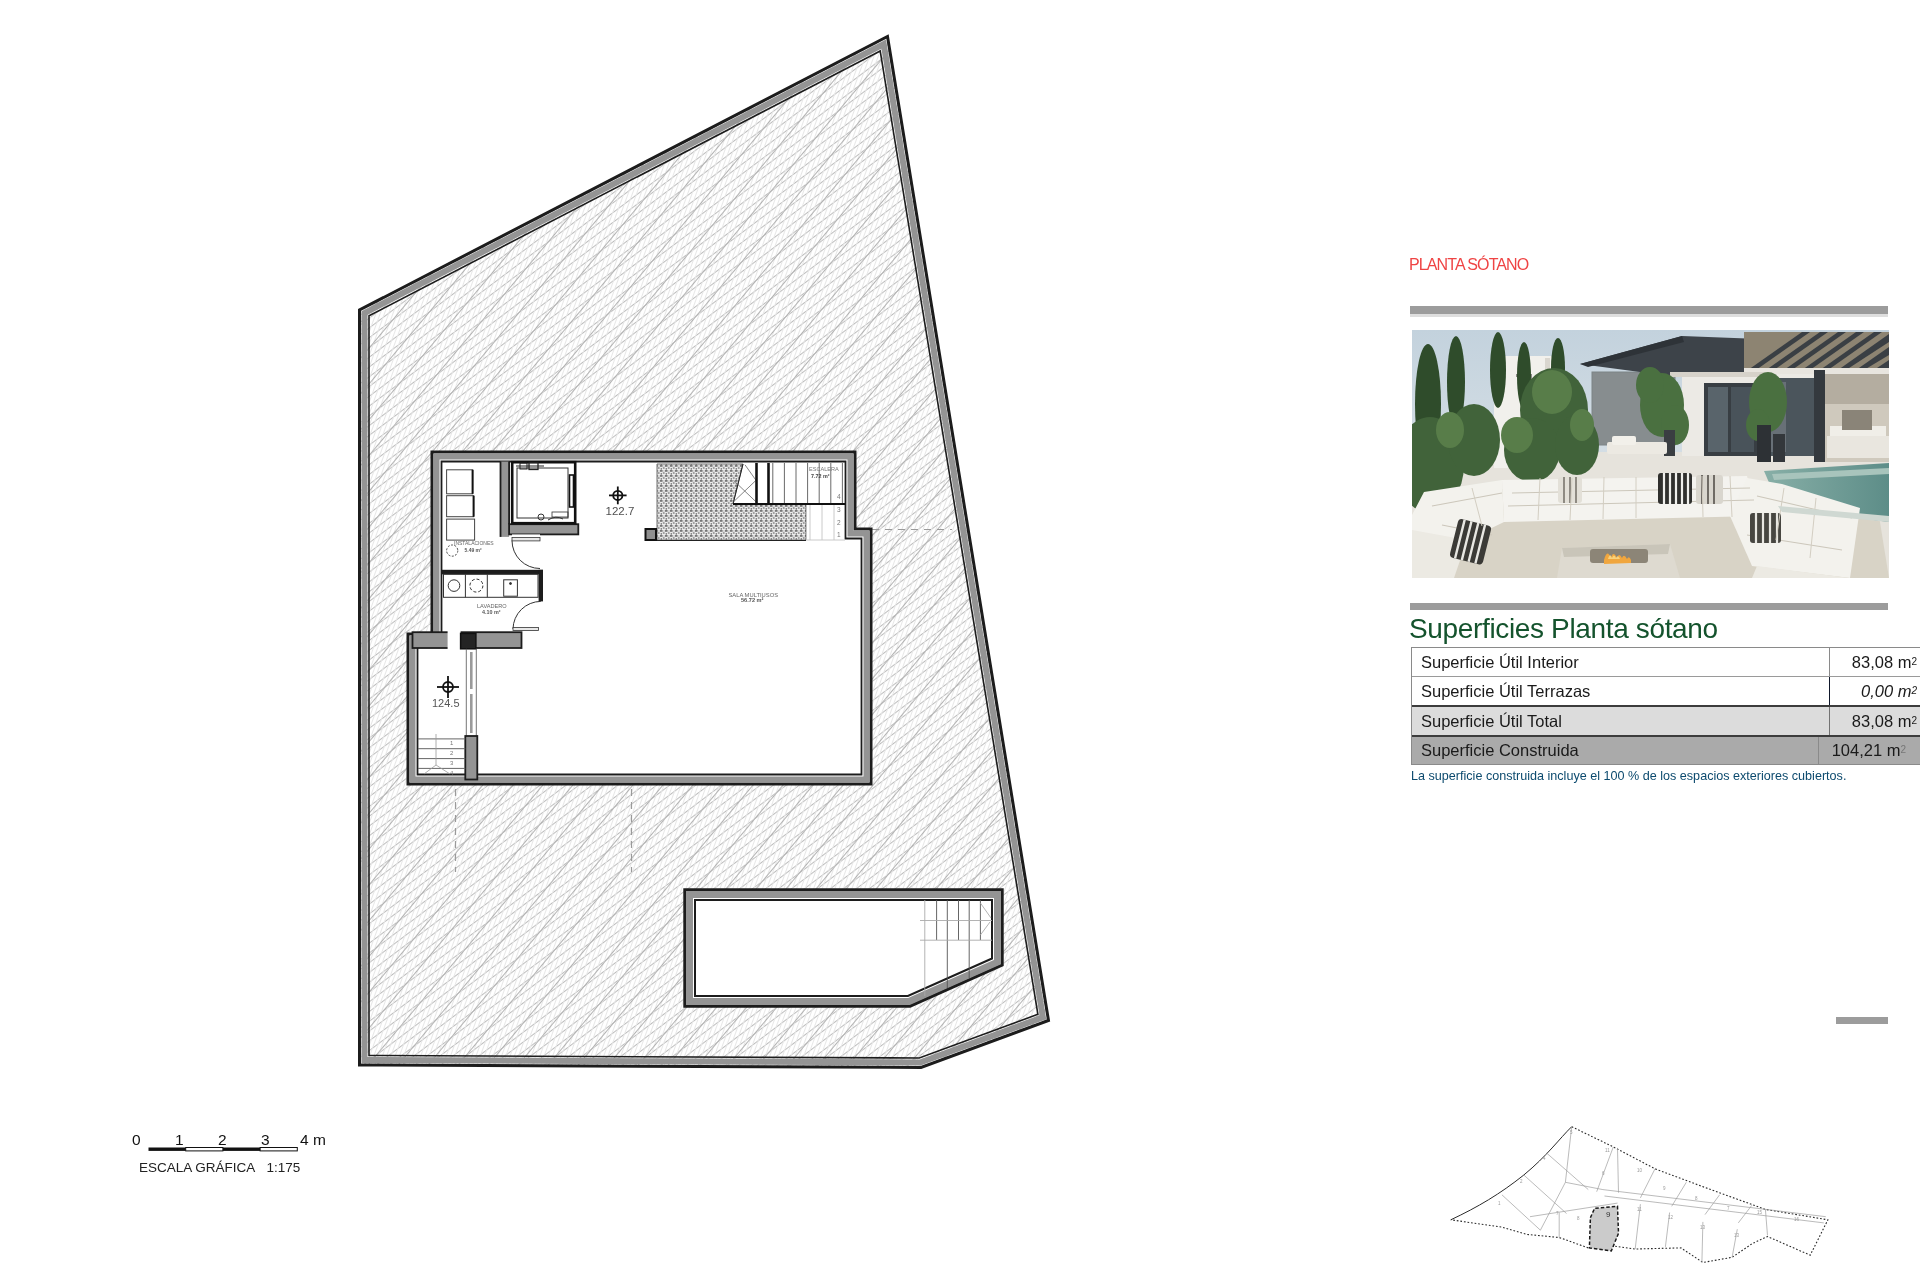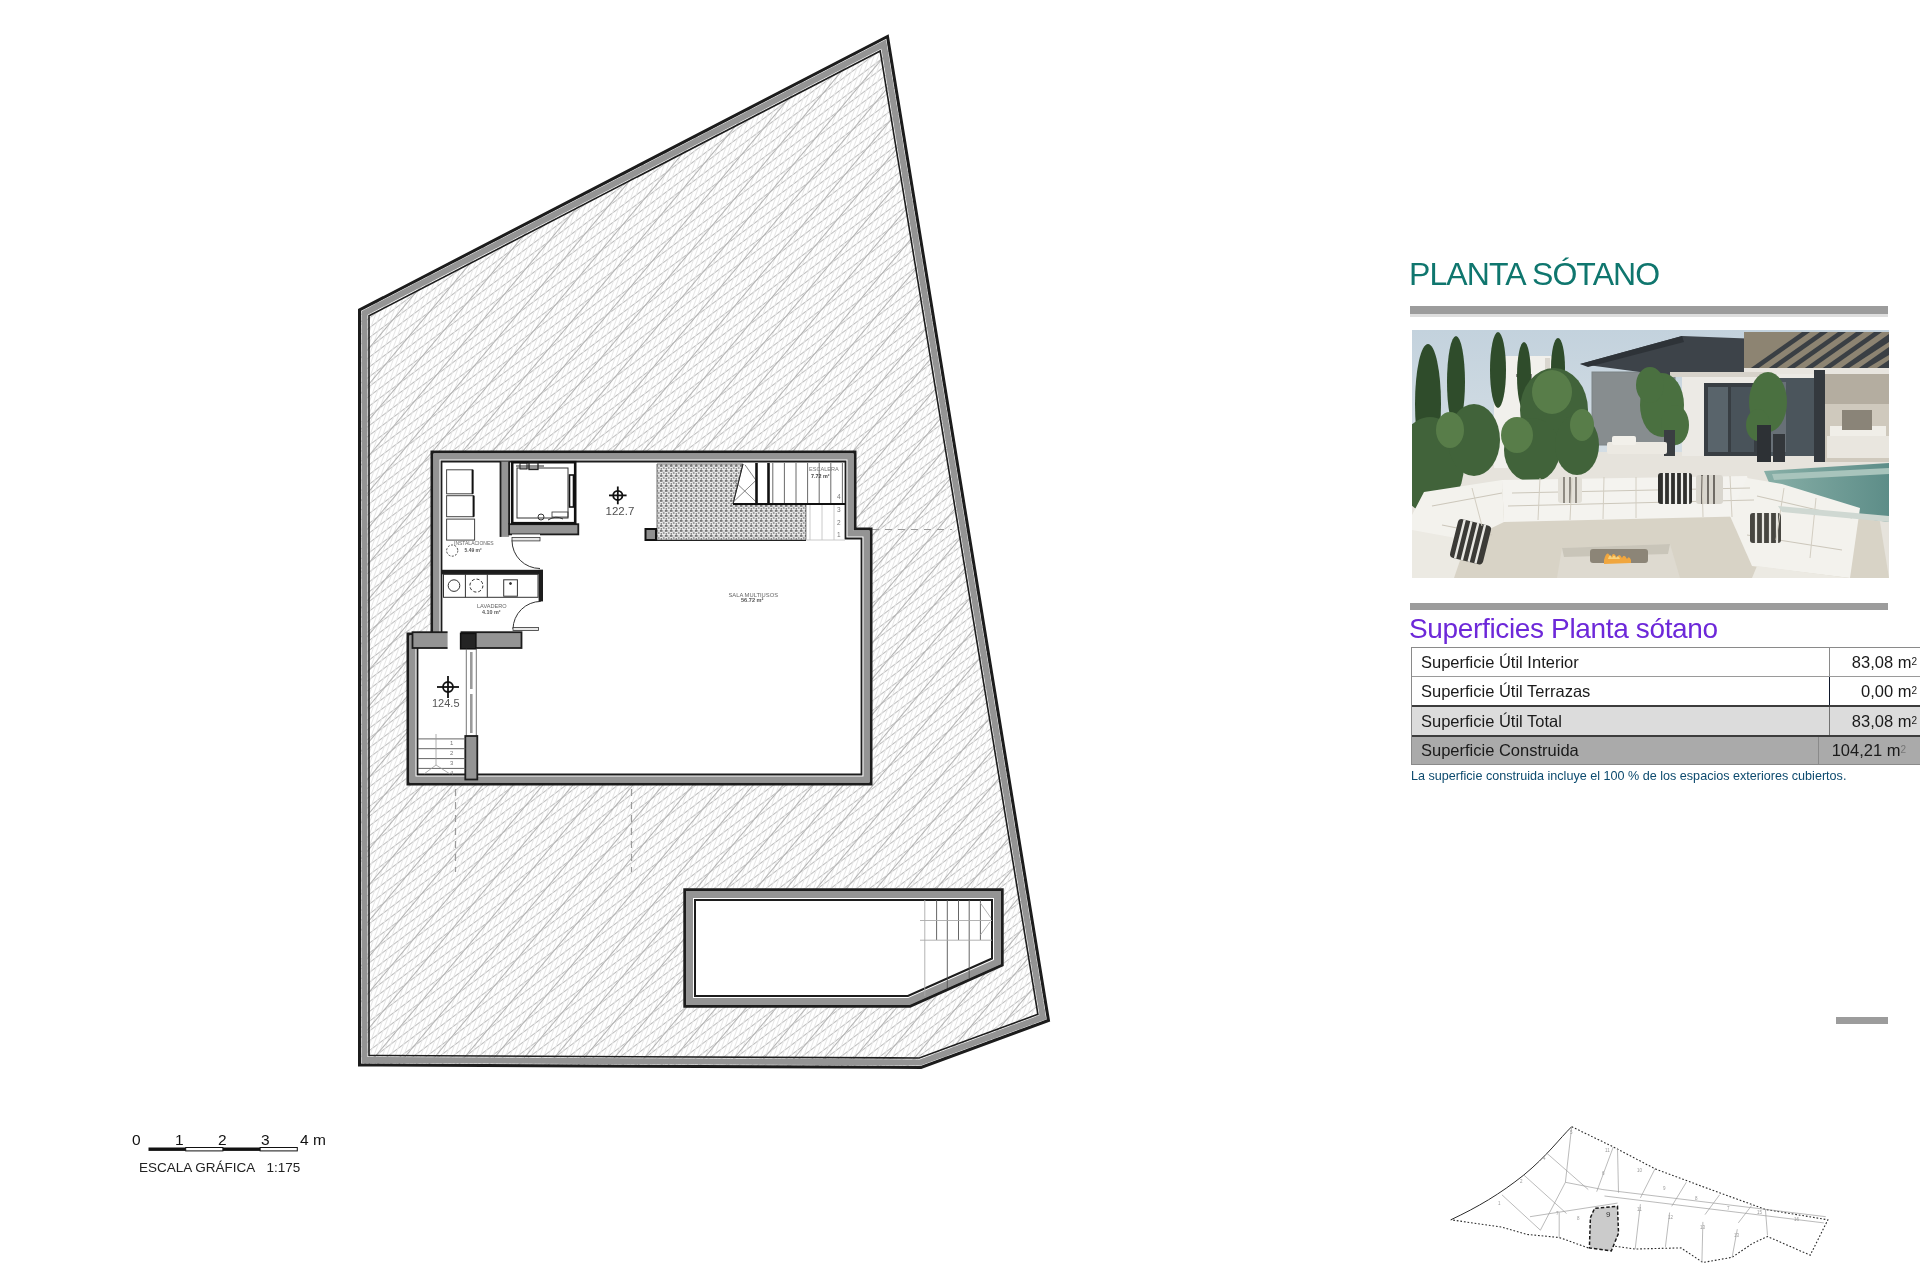--- a/index.html
+++ b/index.html
@@ -304,21 +304,21 @@
     <text x="1668" y="1219">12</text>
     <text x="1695" y="1200">8</text>
     <text x="1700" y="1229">13</text>
     <text x="1727" y="1210">7</text>
     <text x="1734" y="1237">13</text>
     <text x="1757" y="1214">15</text>
     <text x="1794" y="1221">16</text>
   </g>
 </svg>
 
-<div class="abs" style="left:1409px;top:256px;font-size:32px;color:#0f766e;letter-spacing:-0.9px;">PLANTA SÓTANO</div>
+<div class="abs" style="left:1409px;top:256px;font-size:16px;color:#ef4444;letter-spacing:-0.9px;">PLANTA SÓTANO</div>
 
 <div class="abs" style="left:1410px;top:306px;width:478px;height:8px;background:#9c9c9c;"></div>
 <div class="abs" style="left:1410px;top:314px;width:478px;height:3px;background:#dedede;"></div>
 
 <div class="abs" style="left:1412px;top:330px;width:477px;height:248px;overflow:hidden;">
 <svg width="477" height="248" viewBox="0 0 477 248">
   <defs>
     <linearGradient id="sky" x1="0" y1="0" x2="0" y2="1">
       <stop offset="0" stop-color="#c3d2dd"></stop>
       <stop offset="1" stop-color="#e4e9ec"></stop>
@@ -464,30 +464,30 @@
   <rect x="178" y="219" width="58" height="14" rx="3" fill="#8c8577"></rect>
   <path d="M192 230 q3 -12 7 -2 q2 -8 6 0 q2 -6 5 0 q2 -5 5 1 q2 -4 4 1 l0 3 l-27 1 z" fill="#f0a63e"></path>
   <path d="M196 229 q2 -7 4 -1 q2 -5 4 0 q2 -4 4 1 z" fill="#f8d27c"></path>
 
   <polygon points="366,176 477,186 477,192 370,182" fill="#cfd8d2"></polygon>
 </svg>
 </div>
 
 <div class="abs" style="left:1410px;top:603px;width:478px;height:7px;background:#9c9c9c;"></div>
 
-<div class="abs" style="left:1409px;top:613px;font-size:28px;color:#6d28d9;letter-spacing:-0.35px;">Superficies Planta sótano</div>
+<div class="abs" style="left:1409px;top:613px;font-size:28px;color:#14532d;letter-spacing:-0.35px;">Superficies Planta sótano</div>
 
 <div class="abs" style="left:1411px;top:647px;width:510px;border:1.2px solid #8a8a8a;box-sizing:border-box;font-size:16.5px;color:#1a1a1a;">
   <div style="display:flex;height:28.2px;border-bottom:1px solid #9a9a9a;background:rgba(255,255,255,0.99);">
     <div style="flex:1;padding-left:9px;display:flex;align-items:center;border-right:1px solid #8a8a8a;">Superficie Útil Interior</div>
     <div style="width:87px;display:flex;align-items:center;justify-content:flex-end;padding-right:3px;">83,08&nbsp;m<sup style="font-size:10px;line-height:0;">2</sup></div>
   </div>
   <div style="display:flex;height:28.2px;border-bottom:2px solid #3c3c3c;background:rgba(255,255,255,0.99);">
     <div style="flex:1;padding-left:9px;display:flex;align-items:center;border-right:1px solid #0f172a;">Superficie Útil Terrazas</div>
-    <div style="width:87px;display:flex;align-items:center;justify-content:flex-end;padding-right:3px;">0,00&nbsp;m<sup style="font-size:10px;line-height:0;">2</sup></div>
+    <div style="width:87px;display:flex;align-items:center;justify-content:flex-end;padding-right:3px;font-style:italic;">0,00&nbsp;m<sup style="font-size:10px;line-height:0;">2</sup></div>
   </div>
   <div style="display:flex;height:27.3px;border-bottom:2px solid #3c3c3c;background:rgba(220,220,220,0.99);">
     <div style="flex:1;padding-left:9px;display:flex;align-items:center;border-right:1px solid #737373;">Superficie Útil Total</div>
     <div style="width:87px;display:flex;align-items:center;justify-content:flex-end;padding-right:3px;">83,08&nbsp;m<sup style="font-size:10px;line-height:0;">2</sup></div>
   </div>
   <div style="display:flex;height:27.5px;background:rgba(169,169,169,0.99);">
     <div style="flex:1;padding-left:9px;display:flex;align-items:center;border-right:1px solid #8a8a8a;">Superficie Construida</div>
     <div style="width:87px;display:flex;align-items:center;justify-content:flex-end;padding-right:14px;">104,21&nbsp;m<sup style="font-size:10px;line-height:0;color:#777;">2</sup></div>
   </div>
 </div>

